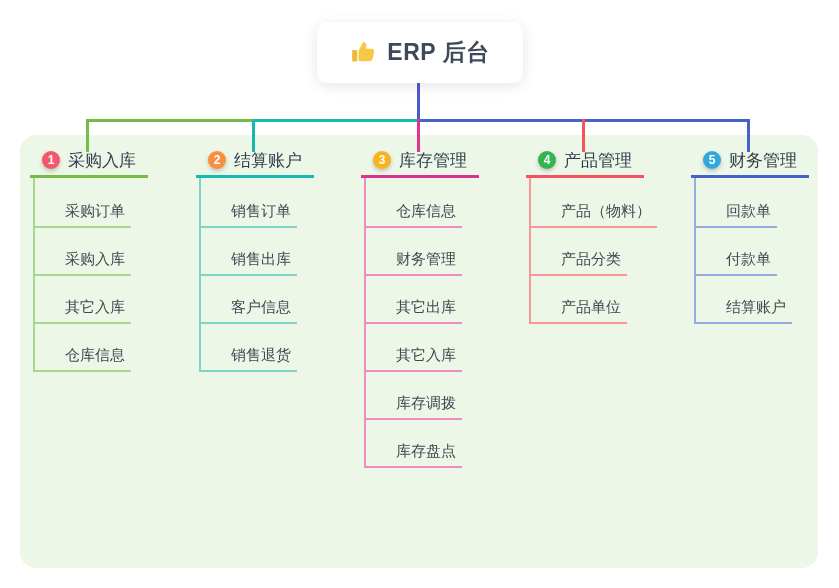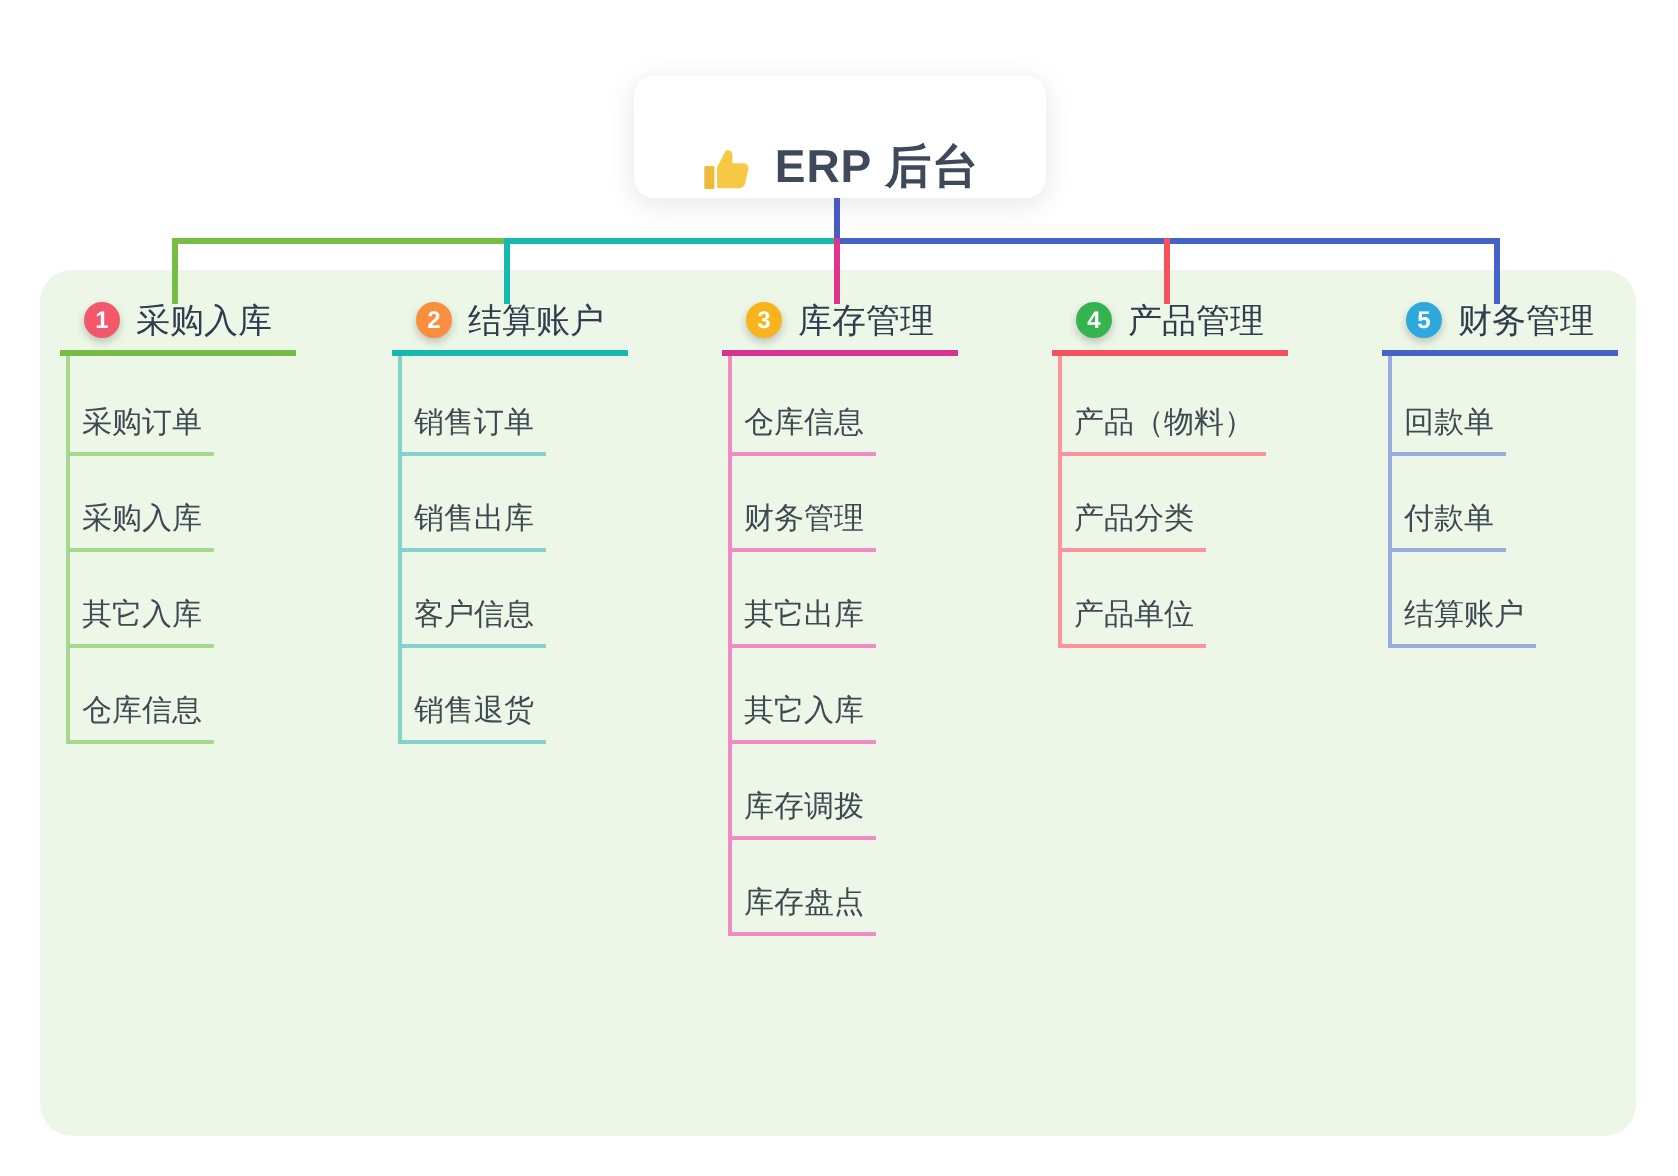--- a/index.html
+++ b/index.html
@@ -7,24 +7,24 @@
     position:relative;width:839px;height:588px;overflow:hidden;
     font-family:"Liberation Sans","DejaVu Sans",sans-serif;
     background:#ffffff;
   }
   .panel{
     position:absolute;left:20px;top:135px;width:798px;height:433px;
     border-radius:16px;
   }
   
   .root-node{
-    position:absolute;left:317px;top:38px;width:206px;height:61px;
+    position:absolute;left:317px;top:22px;width:206px;height:61px;
     background:#ffffff;border-radius:10px;
     box-shadow:0 3px 14px rgba(60,80,110,.14);
-    display:flex;align-items:flex-end;justify-content:center;gap:10px;
+    display:flex;align-items:center;justify-content:center;gap:10px;
   }
   .root-label{font-size:23px;font-weight:600;color:#3e4a59;letter-spacing:.5px;}
   .root-icon{display:flex;align-items:center;}
   
   .h-seg,.v-line{position:absolute;}
   .h-seg{height:3px;top:119px;}
   .v-line{width:3px;}
   
   .branch{position:absolute;top:145px;width:118px;}
   .branch-title{
@@ -36,21 +36,21 @@
     color:#fff;font-size:12px;font-weight:700;line-height:18px;text-align:center;
     box-shadow:0 2px 4px rgba(0,0,0,.22);flex:0 0 18px;
   }
   .branch-label{margin-left:8px;font-size:17px;font-weight:500;color:#2f3e4e;white-space:nowrap;}
   .branch-items{margin-left:3px;border-left:2px solid var(--sub);}
   .sub-item{height:48px;display:flex;align-items:flex-end;}
   .sub-item:first-child{height:50px;}
   .sub-label{
     display:inline-block;white-space:nowrap;
     font-size:15px;color:#3e4a52;
-    padding:0 6px 5px 6px;border-bottom:2px solid var(--sub);
+    padding:0 6px 5px 30px;border-bottom:2px solid var(--sub);
   }
 </style>
 </head>
 <body>
 
 <div class="stage">
 
   <div class="panel" style="background: rgb(237, 247, 231);"></div>
 
   <div id="connectors">

